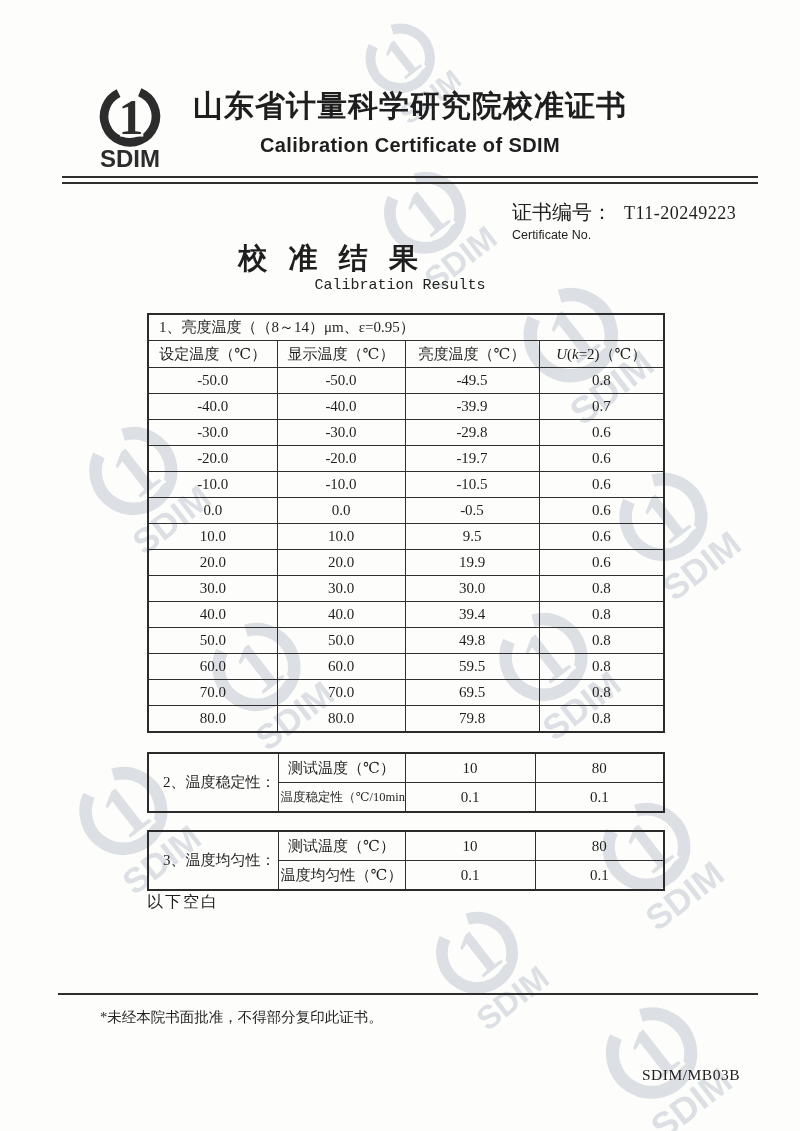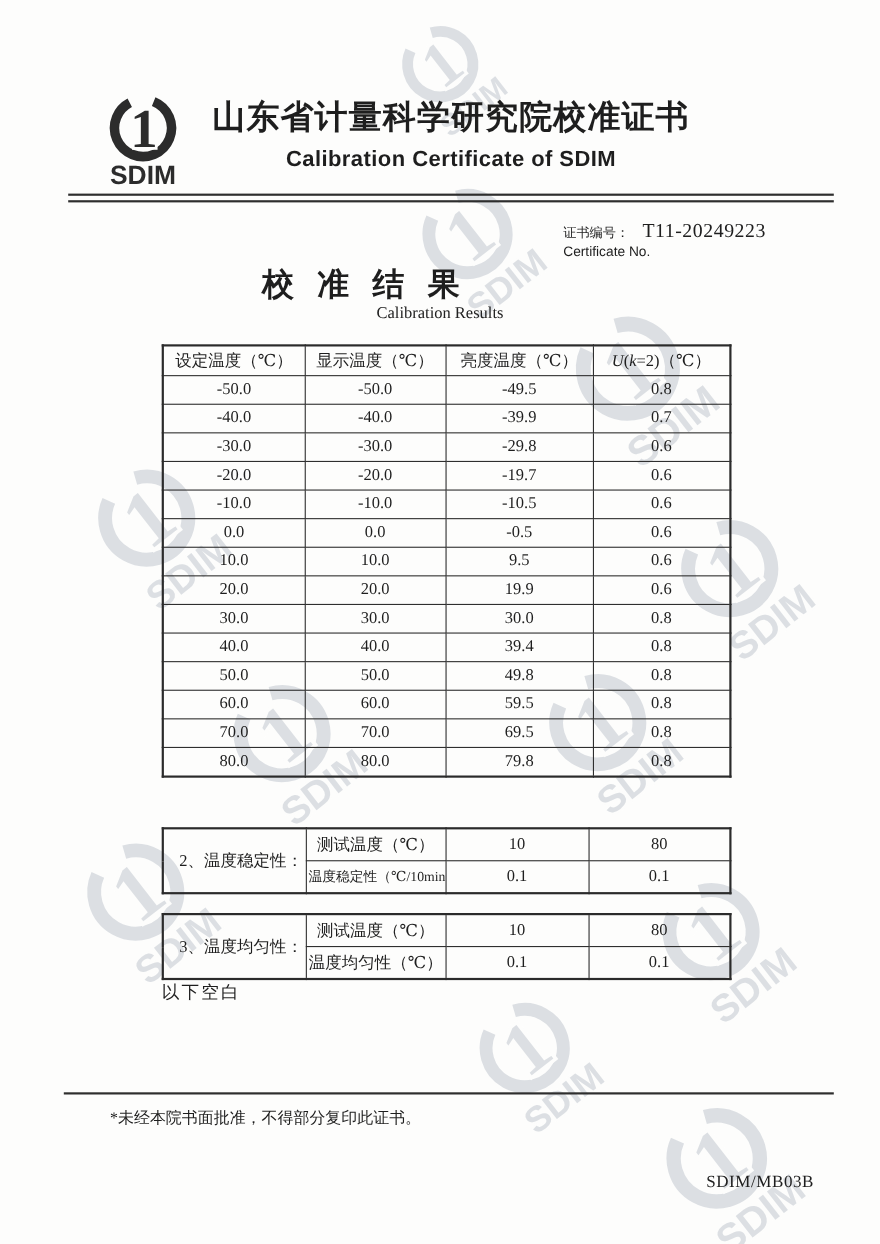--- a/index.html
+++ b/index.html
@@ -15,29 +15,29 @@
   .header-titles{position:absolute;left:180px;top:86px;width:460px;text-align:center;}
   .title-cn{font-size:30px;font-weight:700;letter-spacing:1px;white-space:nowrap;}
   .title-en{margin-top:7px;font-size:20px;font-weight:700;letter-spacing:.4px;
             font-family:"Liberation Sans","DejaVu Sans",sans-serif;}
   .page-info{position:absolute;left:628px;top:127px;width:120px;text-align:center;
              font-size:14px;line-height:1.35;}
   .double-rule{position:absolute;left:62px;top:176px;width:696px;height:4px;
                border-top:2px solid #2e2e2e;border-bottom:2px solid #2e2e2e;}
   
   .cert{position:absolute;left:512px;top:199px;}
-  .cert-label{font-size:12px;}
+  .cert-label{font-size:20px;}
   .cert-value{font-size:18px;margin-left:12px;letter-spacing:.5px;}
   .cert-en{font-size:12.5px;margin-top:2px;
            font-family:"Liberation Sans","DejaVu Sans",sans-serif;}
   
   .results-cn{position:absolute;left:0;top:239px;width:656px;text-align:center;
               font-size:29px;font-weight:700;letter-spacing:7px;text-indent:7px;}
   .results-en{position:absolute;left:0;top:277px;width:800px;text-align:center;font-size:15px;
-              font-family:Liberation Serif, serif;color:#222;}
+              font-family:Liberation Mono, monospace;color:#222;}
   
   .tbl{position:absolute;border-collapse:collapse;table-layout:fixed;
        font-size:15px;background:transparent;}
   .tbl td{border:1px solid #2f2f2f;text-align:center;padding:0 2px;overflow:hidden;white-space:nowrap;}
   .tbl{border:2px solid #2b2b2b;}
   .tbl1{left:147px;top:313px;width:516px;}
   .tbl1 td{height:25px;}
   .tbl1 tr.hdr td{height:26px;}
   .tbl-title{text-align:left !important;padding-left:10px !important;}
   .it{font-style:italic;}
@@ -126,20 +126,23 @@
   <div class="results-en">Calibration Results</div>
 
   <table class="tbl tbl1">
     <colgroup>
         <col style="width:129px">
         <col style="width:128px">
         <col style="width:134px">
         <col style="width:125px">
       </colgroup>
     <tbody>
+      <tr>
+        <td colspan="4" class="tbl-title">1、亮度温度（（8～14）μm、ε=0.95）</td>
+      </tr>
       <tr class="hdr">
         <td>设定温度（℃）</td>
         <td>显示温度（℃）</td>
         <td>亮度温度（℃）</td>
         <td><span class="it">U</span><span>(</span><span class="it">k</span><span>=2)</span><span>（℃）</span></td>
       </tr>
       <tr>
           <td>-50.0</td>
           <td>-50.0</td>
           <td>-49.5</td>

